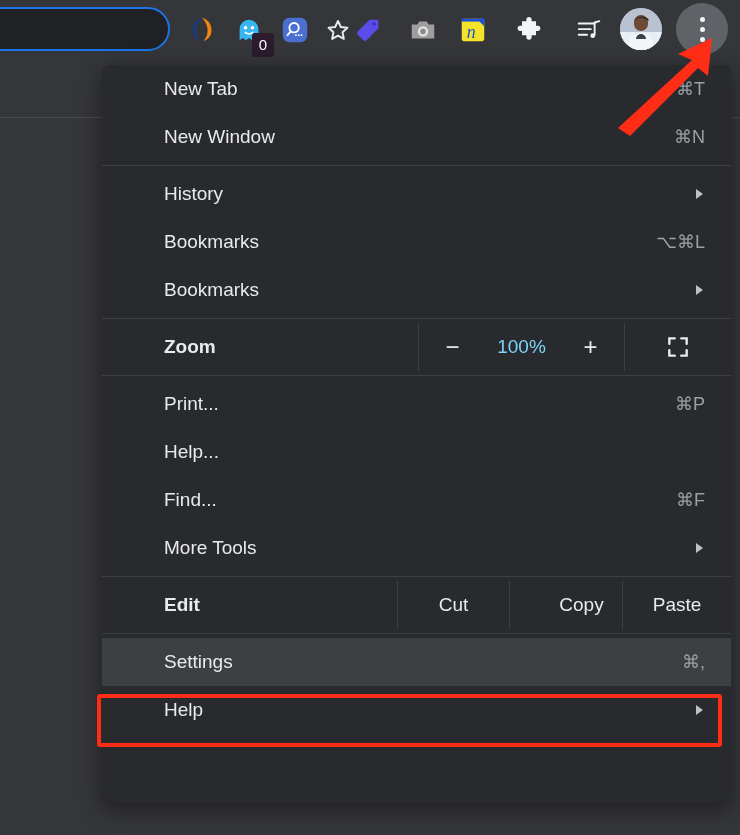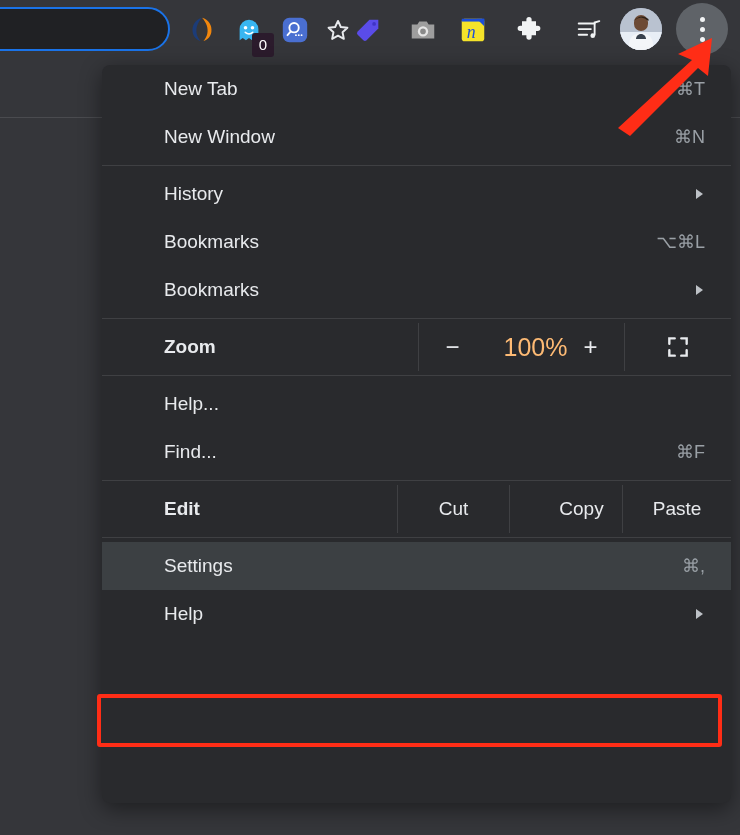--- a/index.html
+++ b/index.html
@@ -202,23 +202,23 @@
   #zoom-row .cell.zoomctl { width: 206px; gap: 0; }
   #zoom-row .cell.fs      { width: 107px; }
   #zoom-row .zbtn {
     width: 46px;
     text-align: center;
     font-size: 24px;
     color: #e8eaed;
   }
   #zoom-row .zlevel {
     width: 92px;
-    text-align: right;
-    font-size: 25px;
-    color: #fdba74;
+    text-align: center;
+    font-size: 19px;
+    color: #7dd3fc;
   }
 
   
   #edit-row .cell.lead  { width: 295px; }
   #edit-row .cell.cut   { width: 112px; }
   #edit-row .cell.copy  { width: 113px; padding-left: 31px; }
   #edit-row .cell.paste { width: 109px; text-align: right; }
 
   
   #settings-annotation {
@@ -393,26 +393,34 @@
           <path d="M20 9 V4 h-5"></path>
           <path d="M4 15 v5 h5"></path>
           <path d="M20 15 v5 h-5"></path>
       </svg>
     </div>
   </div>
 
   <div class="separator"></div>
 
   <div class="menu-item">
+    <span class="label">Print...</span>
+    <span class="accel">⌘P</span>
+  </div>
+  <div class="menu-item">
     <span class="label">Help...</span>
     <span class="accel"></span>
   </div>
   <div class="menu-item">
     <span class="label">Find...</span>
     <span class="accel">⌘F</span>
+  </div>
+  <div class="menu-item">
+    <span class="label">More Tools</span>
+    <span class="submenu-arrow"></span>
   </div>
 
   <div class="separator"></div>
 
   <div class="split-row" id="edit-row">
     <div class="cell lead">Edit</div>
     <div class="cell cut">Cut</div>
     <div class="cell copy">Copy</div>
     <div class="cell paste">Paste</div>
   </div>

